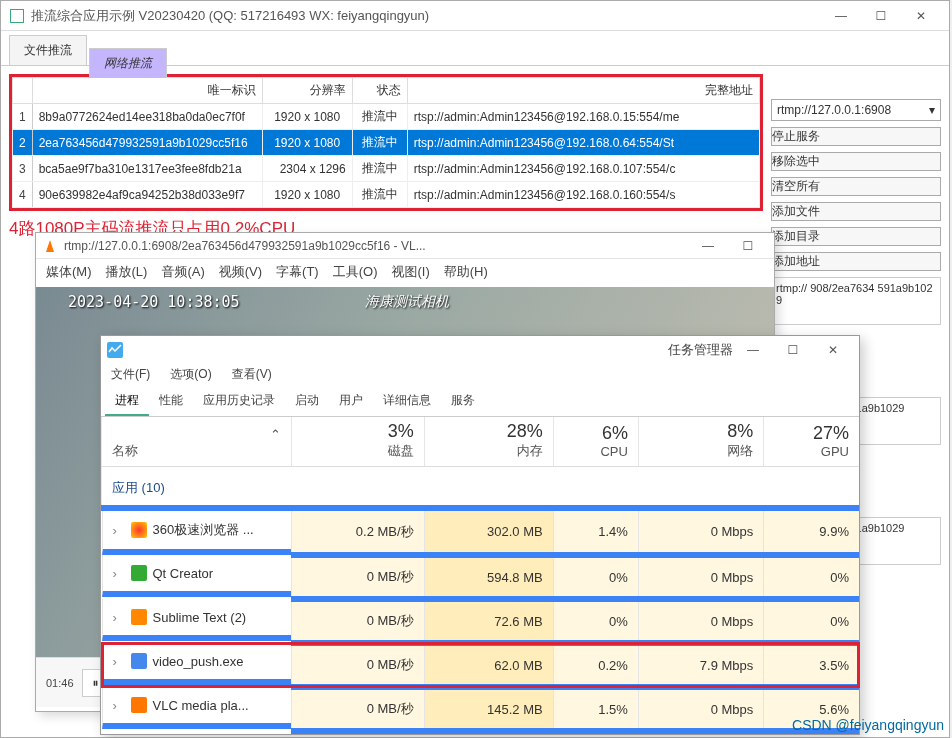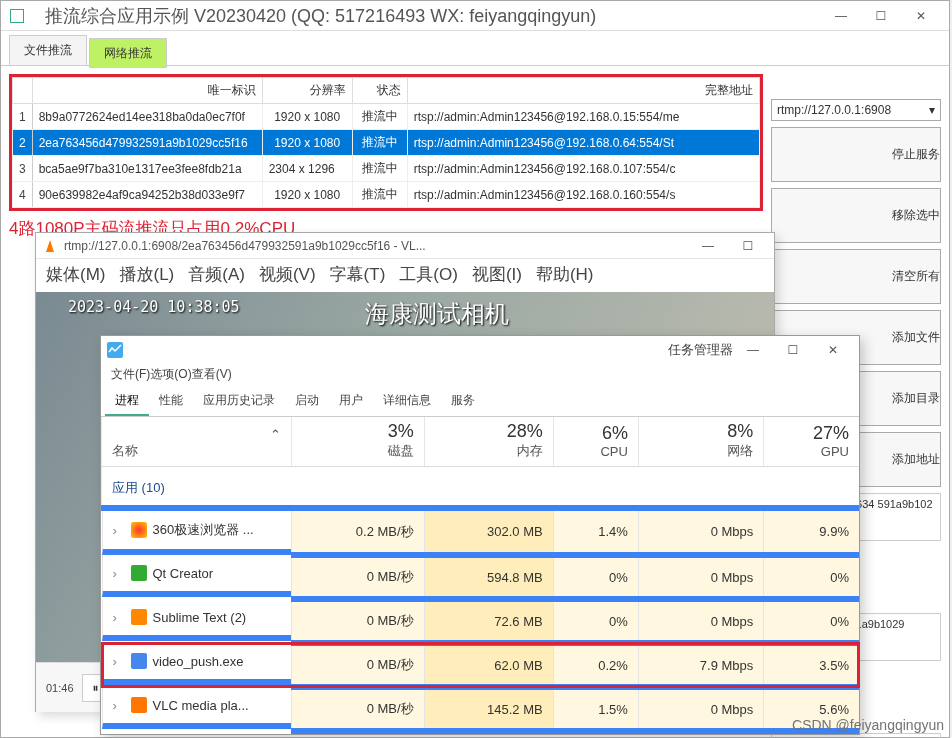--- a/index.html
+++ b/index.html
@@ -2,67 +2,67 @@
 <html><head>
 <meta charset="utf-8">
 <style>
 * { box-sizing: border-box; margin: 0; padding: 0; }
 body { font-family: "Microsoft YaHei", Arial, sans-serif; font-size: 12px; color: #333; background: #f0f0f0; width: 952px; height: 738px; overflow: hidden; position: relative; }
 
 
 .main-window { position: absolute; left: 0; top: 0; width: 950px; height: 738px; background: #fff; border: 1px solid #aaa; }
 .titlebar { height: 30px; background: #fff; display: flex; align-items: center; padding: 0 8px; border-bottom: 1px solid #ddd; }
 .titlebar-icon { width: 16px; height: 16px; margin-right: 6px; display: flex; align-items: center; justify-content: center; }
-.titlebar-title { flex: 1; font-size: 18px; color: #555; margin-left: 14px; }
+.titlebar-title { flex: 1; font-size: 13px; color: #555; }
 .win-controls { display: flex; gap: 0; }
 .win-btn { width: 40px; height: 28px; display: flex; align-items: center; justify-content: center; cursor: pointer; color: #555; }
 
 
 .tabs { display: flex; padding: 4px 8px 0 8px; background: #fff; border-bottom: 1px solid #ccc; }
 .tab { padding: 6px 14px; border: 1px solid #ccc; border-bottom: none; background: #f4f4f4; margin-right: 2px; cursor: pointer; font-size: 12px; }
-.tab.active { background: #bef264; position: relative; top: 3px; }
+.tab.active { background: #c4b5fd; position: relative; top: 13px; font-style: italic; }
 
 
 .content { display: flex; padding: 8px; gap: 8px; }
 .left-panel { flex: 1; }
 .right-panel { width: 170px; display: flex; flex-direction: column; gap: 6px; }
 
 
 .tbl-wrap { border: 3px solid #d23; }
 .stream-table { width: 100%; border-collapse: collapse; font-size: 12px; }
 .stream-table th { text-align: right; padding: 4px 6px; font-weight: normal; border: 1px solid #ddd; background: #fff; }
 .stream-table td { padding: 4px 6px; border: 1px solid #eee; white-space: nowrap; overflow: hidden; }
 .stream-table tr.selected td { background: #0078d7; color: #fff; }
 .stream-table td.idx { width: 14px; text-align: left; color: #444; border-right: 1px solid #ccc; }
 
 .redtext { color: #d23; font-size: 17px; margin: 6px 0; font-weight: 400; }
 
 
 .combo { border: 1px solid #aaa; padding: 3px 5px; display: flex; align-items: center; justify-content: space-between; font-size: 12px; background: #fff; margin-top: 25px; }
-.btn { border: 1px solid #aaa; background: #f7f7f7; padding: 18px 0; text-align: right; cursor: pointer; font-size: 12px; }
+.btn { border: 1px solid #aaa; background: #f7f7f7; padding: 0 0; text-align: left; cursor: pointer; font-size: 12px; }
 .urlbox { border: 1px solid #ccc; padding: 4px; font-size: 11px; word-break: break-all; min-height: 48px; }
 
 
 .vlc-window { position: absolute; left: 35px; top: 232px; width: 740px; height: 480px; background: #fff; border: 1px solid #aaa; box-shadow: 4px 4px 10px rgba(0,0,0,0.15); }
 .vlc-titlebar { height: 26px; display: flex; align-items: center; padding: 0 6px; background: #fff; border-bottom: 1px solid #e5e5e5; }
 .vlc-cone { width: 16px; height: 16px; margin-right: 6px; }
 .vlc-title { flex: 1; font-size: 12px; color: #555; }
-.vlc-menu { display: flex; gap: 14px; padding: 4px 10px 6px; font-size: 17px; color: #444; }
+.vlc-menu { display: flex; gap: 14px; padding: 4px 10px 6px; font-size: 13px; color: #444; }
 .vlc-video { height: 370px; background: linear-gradient(120deg, #7a8a92 0%, #9aa8a3 40%, #c7c2b3 100%); position: relative; }
 .vlc-overlay-tl { position: absolute; left: 32px; top: 6px; color: #fff; font-family: monospace; font-size: 15px; text-shadow: 1px 1px 2px #000; }
-.vlc-overlay-cam { position: absolute; left: 50%; transform: translateX(-40px); top: 6px; color: #fff; font-size: 24px; text-shadow: 1px 1px 2px #000; }
+.vlc-overlay-cam { position: absolute; left: 50%; transform: translateX(-40px); top: 6px; color: #fff; font-size: 14px; text-shadow: 1px 1px 2px #000; font-style: italic; }
 .vlc-controls { height: 50px; display: flex; align-items: center; padding: 0 6px; gap: 4px; background: #f7f7f7; border-top: 1px solid #ddd; }
 .vlc-time { font-size: 11px; color: #444; margin: 0 4px; }
 .vlc-cbtn { width: 28px; height: 28px; border: 1px solid #ccc; background: #fff; display: flex; align-items: center; justify-content: center; cursor: pointer; font-size: 12px; }
 
 
 .tm-window { position: absolute; left: 100px; top: 335px; width: 760px; height: 400px; background: #fff; border: 1px solid #999; box-shadow: 4px 4px 12px rgba(0,0,0,0.2); }
 .tm-titlebar { height: 28px; display: flex; align-items: center; padding: 0 6px; background: #fff; }
 .tm-title { flex: 1; font-size: 13px; color: #444; text-align: right; }
-.tm-menu { display: flex; gap: 0; padding: 2px 10px 4px; font-size: 12px; color: #444; }
+.tm-menu { display: flex; gap: 20px; padding: 2px 10px 4px; font-size: 12px; color: #444; }
 .tm-tabs { display: flex; border-bottom: 1px solid #ccc; padding-left: 4px; }
 .tm-tab { padding: 5px 10px; font-size: 12px; color: #444; cursor: pointer; }
 .tm-tab.active { border-bottom: 2px solid #4a8; color: #000; font-weight: 500; }
 
 .tm-table { width: 100%; border-collapse: collapse; font-size: 13px; }
 .tm-table th { text-align: right; padding: 4px 10px 6px; font-weight: normal; color: #555; border-bottom: 1px solid #ddd; border-left: 1px solid #e5e5e5; }
 .tm-table th:first-child { text-align: left; }
 .tm-table th .pct { font-size: 18px; color: #333; display: block; }
 .tm-table td { padding: 10px 10px; text-align: right; border-bottom: 6px solid #3b82f6; border-left: 1px solid #e5e5e5; }
 .tm-table td.name { text-align: left; display: flex; align-items: center; gap: 6px; }
@@ -72,21 +72,21 @@
 .tm-table tr.hl { outline: 3px solid #d23; outline-offset: -2px; }
 .chev { color: #888; width: 12px; display: inline-block; }
 
 .proc-icon { width: 16px; height: 16px; display: inline-flex; align-items: center; justify-content: center; font-size: 11px; border-radius: 2px; color: #fff; }
 .ic-360 { background: radial-gradient(circle,#f33,#fc0); }
 .ic-qt { background: #3a3; }
 .ic-subl { background: #f80; }
 .ic-vp { background: #48e; }
 .ic-vlc { background: #f70; }
 
-.watermark { position: absolute; right: 8px; bottom: 5px; font-size: 14px; color: #737373; font-family: Arial; }
+.watermark { position: absolute; right: 8px; bottom: 5px; font-size: 14px; color: #0369a1; font-family: Arial; }
 </style>
 </head>
 <body>
 
 <div class="main-window">
   <div class="titlebar">
     <span class="titlebar-icon">
         <svg width="14" height="14">
           <rect width="14" height="14" fill="#fff" stroke="#3a7" stroke-width="2"></rect>
         </svg>
@@ -128,21 +128,21 @@
               <tr class="selected">
                 <td class="idx">2</td>
                 <td>2ea763456d479932591a9b1029cc5f16</td>
                 <td style="text-align:center">1920 x 1080</td>
                 <td style="text-align:center">推流中</td>
                 <td>rtsp://admin:Admin123456@192.168.0.64:554/St</td>
               </tr>
               <tr>
                 <td class="idx">3</td>
                 <td>bca5ae9f7ba310e1317ee3fee8fdb21a</td>
-                <td style="text-align:left">2304 x 1296</td>
+                <td style="text-align:right">2304 x 1296</td>
                 <td style="text-align:center">推流中</td>
                 <td>rtsp://admin:Admin123456@192.168.0.107:554/c</td>
               </tr>
               <tr>
                 <td class="idx">4</td>
                 <td>90e639982e4af9ca94252b38d033e9f7</td>
                 <td style="text-align:center">1920 x 1080</td>
                 <td style="text-align:center">推流中</td>
                 <td>rtsp://admin:Admin123456@192.168.0.160:554/s</td>
               </tr>

